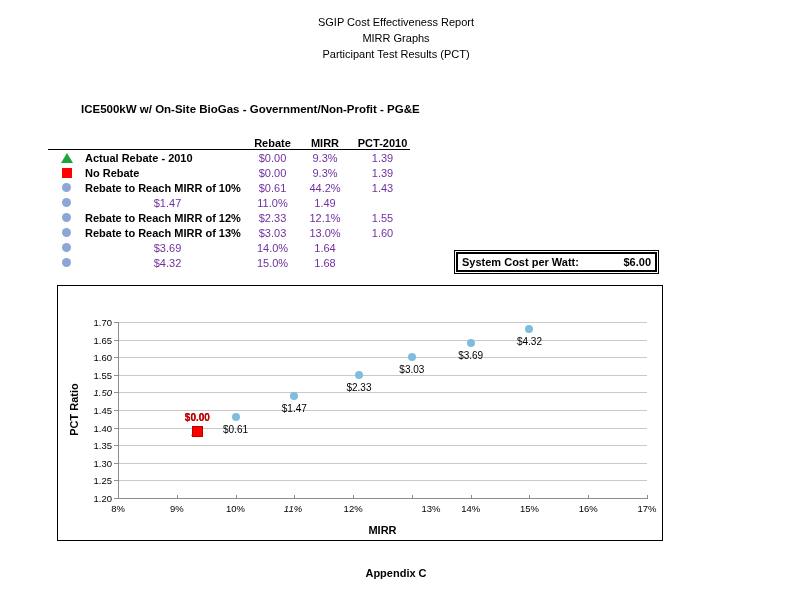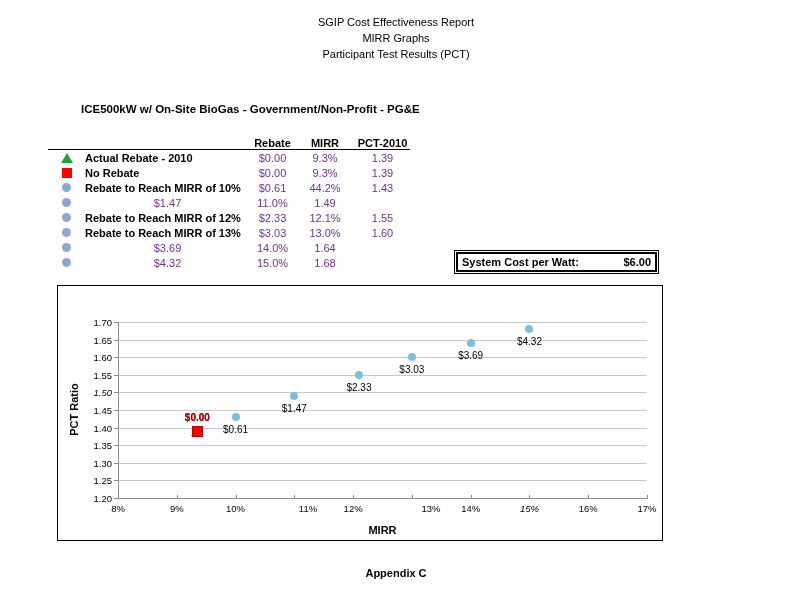--- a/index.html
+++ b/index.html
@@ -182,29 +182,29 @@
       <div class="ytick" style="left: 10px; top: 31px;">1.70</div>
       <div class="tickmark" style="left: 56px; top: 36px; width: 4px; height: 1px;"></div>
       <div class="yaxis" style="left: 60px; top: 36px; height: 176px;"></div>
       <div class="tickmark" style="left: 60px; top: 209px; width: 1px; height: 4px;"></div>
       <div class="xtick" style="left: 40px; top: 217px;">8%</div>
       <div class="tickmark" style="left: 118.778px; top: 209px; width: 1px; height: 4px;"></div>
       <div class="xtick" style="left: 98.7778px; top: 217px;">9%</div>
       <div class="tickmark" style="left: 177.556px; top: 209px; width: 1px; height: 4px;"></div>
       <div class="xtick" style="left: 157.556px; top: 217px;">10%</div>
       <div class="tickmark" style="left: 236.333px; top: 209px; width: 1px; height: 4px;"></div>
-      <div class="xtick" style="left: 230px; top: 217px;">11%</div>
+      <div class="xtick" style="left: 215px; top: 217px; font-style: italic;">11%</div>
       <div class="tickmark" style="left: 295.111px; top: 209px; width: 1px; height: 4px;"></div>
       <div class="xtick" style="left: 275.111px; top: 217px;">12%</div>
       <div class="tickmark" style="left: 353.889px; top: 209px; width: 1px; height: 4px;"></div>
       <div class="xtick" style="left: 353px; top: 217px;">13%</div>
       <div class="tickmark" style="left: 412.667px; top: 209px; width: 1px; height: 4px;"></div>
       <div class="xtick" style="left: 392.667px; top: 217px;">14%</div>
       <div class="tickmark" style="left: 471.444px; top: 209px; width: 1px; height: 4px;"></div>
-      <div class="xtick" style="left: 451.444px; top: 217px; font-style: italic;">15%</div>
+      <div class="xtick" style="left: 451.444px; top: 217px;">15%</div>
       <div class="tickmark" style="left: 530.222px; top: 209px; width: 1px; height: 4px;"></div>
       <div class="xtick" style="left: 510.222px; top: 217px;">16%</div>
       <div class="tickmark" style="left: 589px; top: 209px; width: 1px; height: 4px;"></div>
       <div class="xtick" style="left: 569px; top: 217px;">17%</div>
       <div class="marker-triangle" style="left: 133.35px; top: 140.12px; border-bottom: 10px solid rgb(28, 165, 60);"></div>
       <div class="pt-label bold" style="left: 107.35px; top: 126.12px; color: rgb(192, 0, 0);">$0.00</div>
       <div class="marker-square" style="left: 133.85px; top: 139.62px; background: rgb(255, 0, 0);"></div>
       <div class="pt-label bold" style="left: 107.35px; top: 126.12px; color: rgb(192, 0, 0);">$0.00</div>
       <div class="marker-circle" style="left: 173.556px; top: 127.04px; background: rgb(126, 190, 220);"></div>
       <div class="pt-label" style="left: 145.556px; top: 138.04px; color: rgb(0, 0, 0);">$0.61</div>

